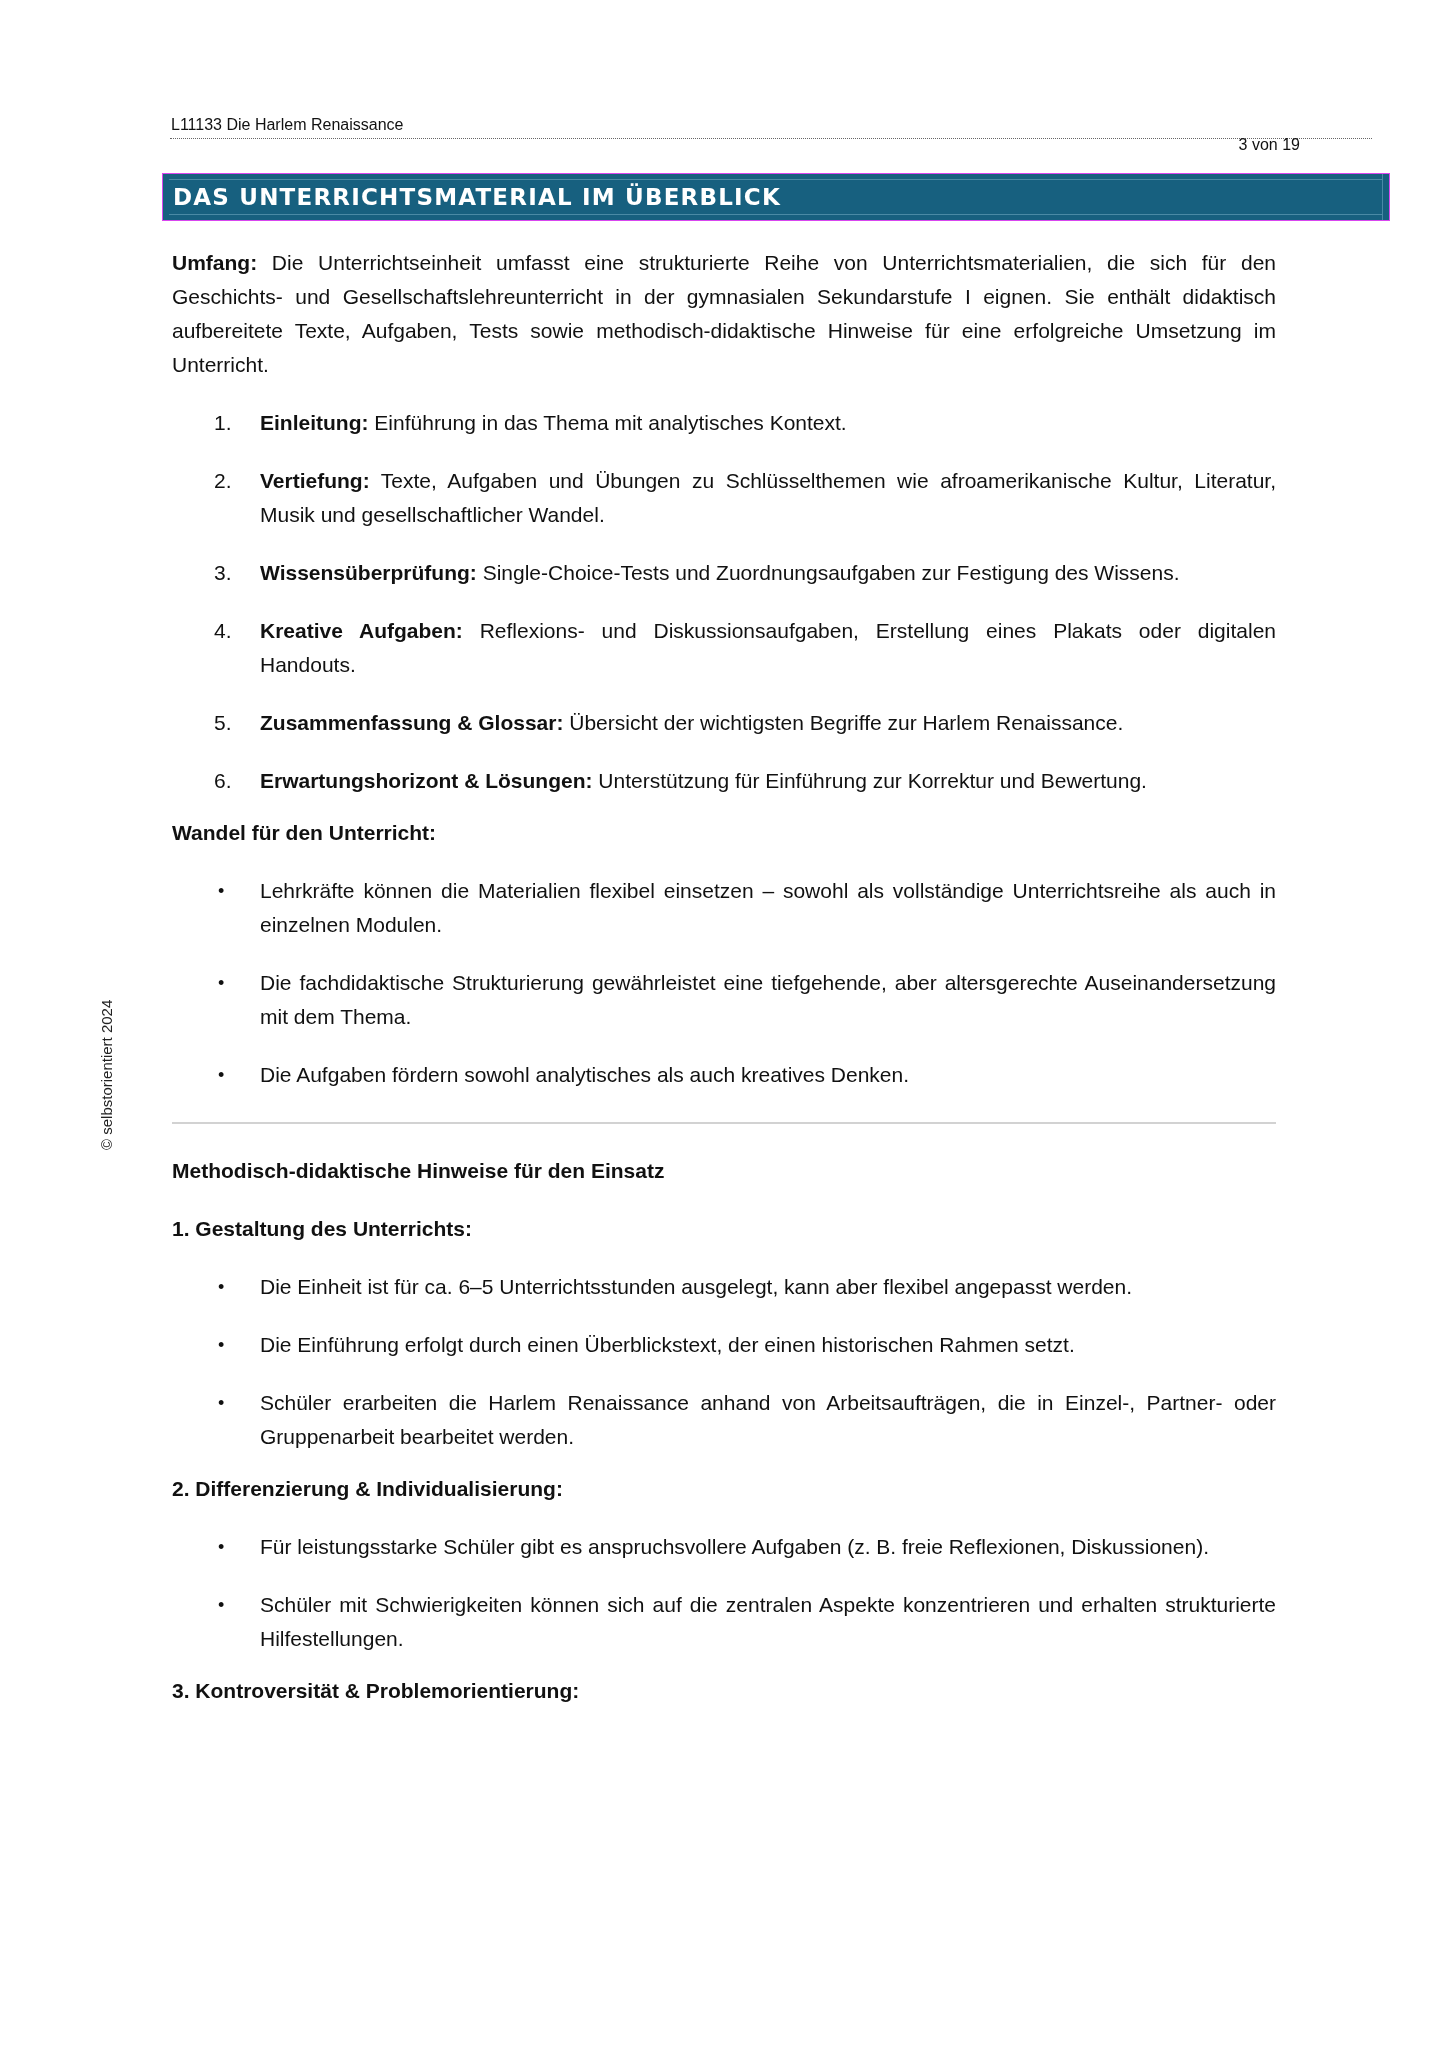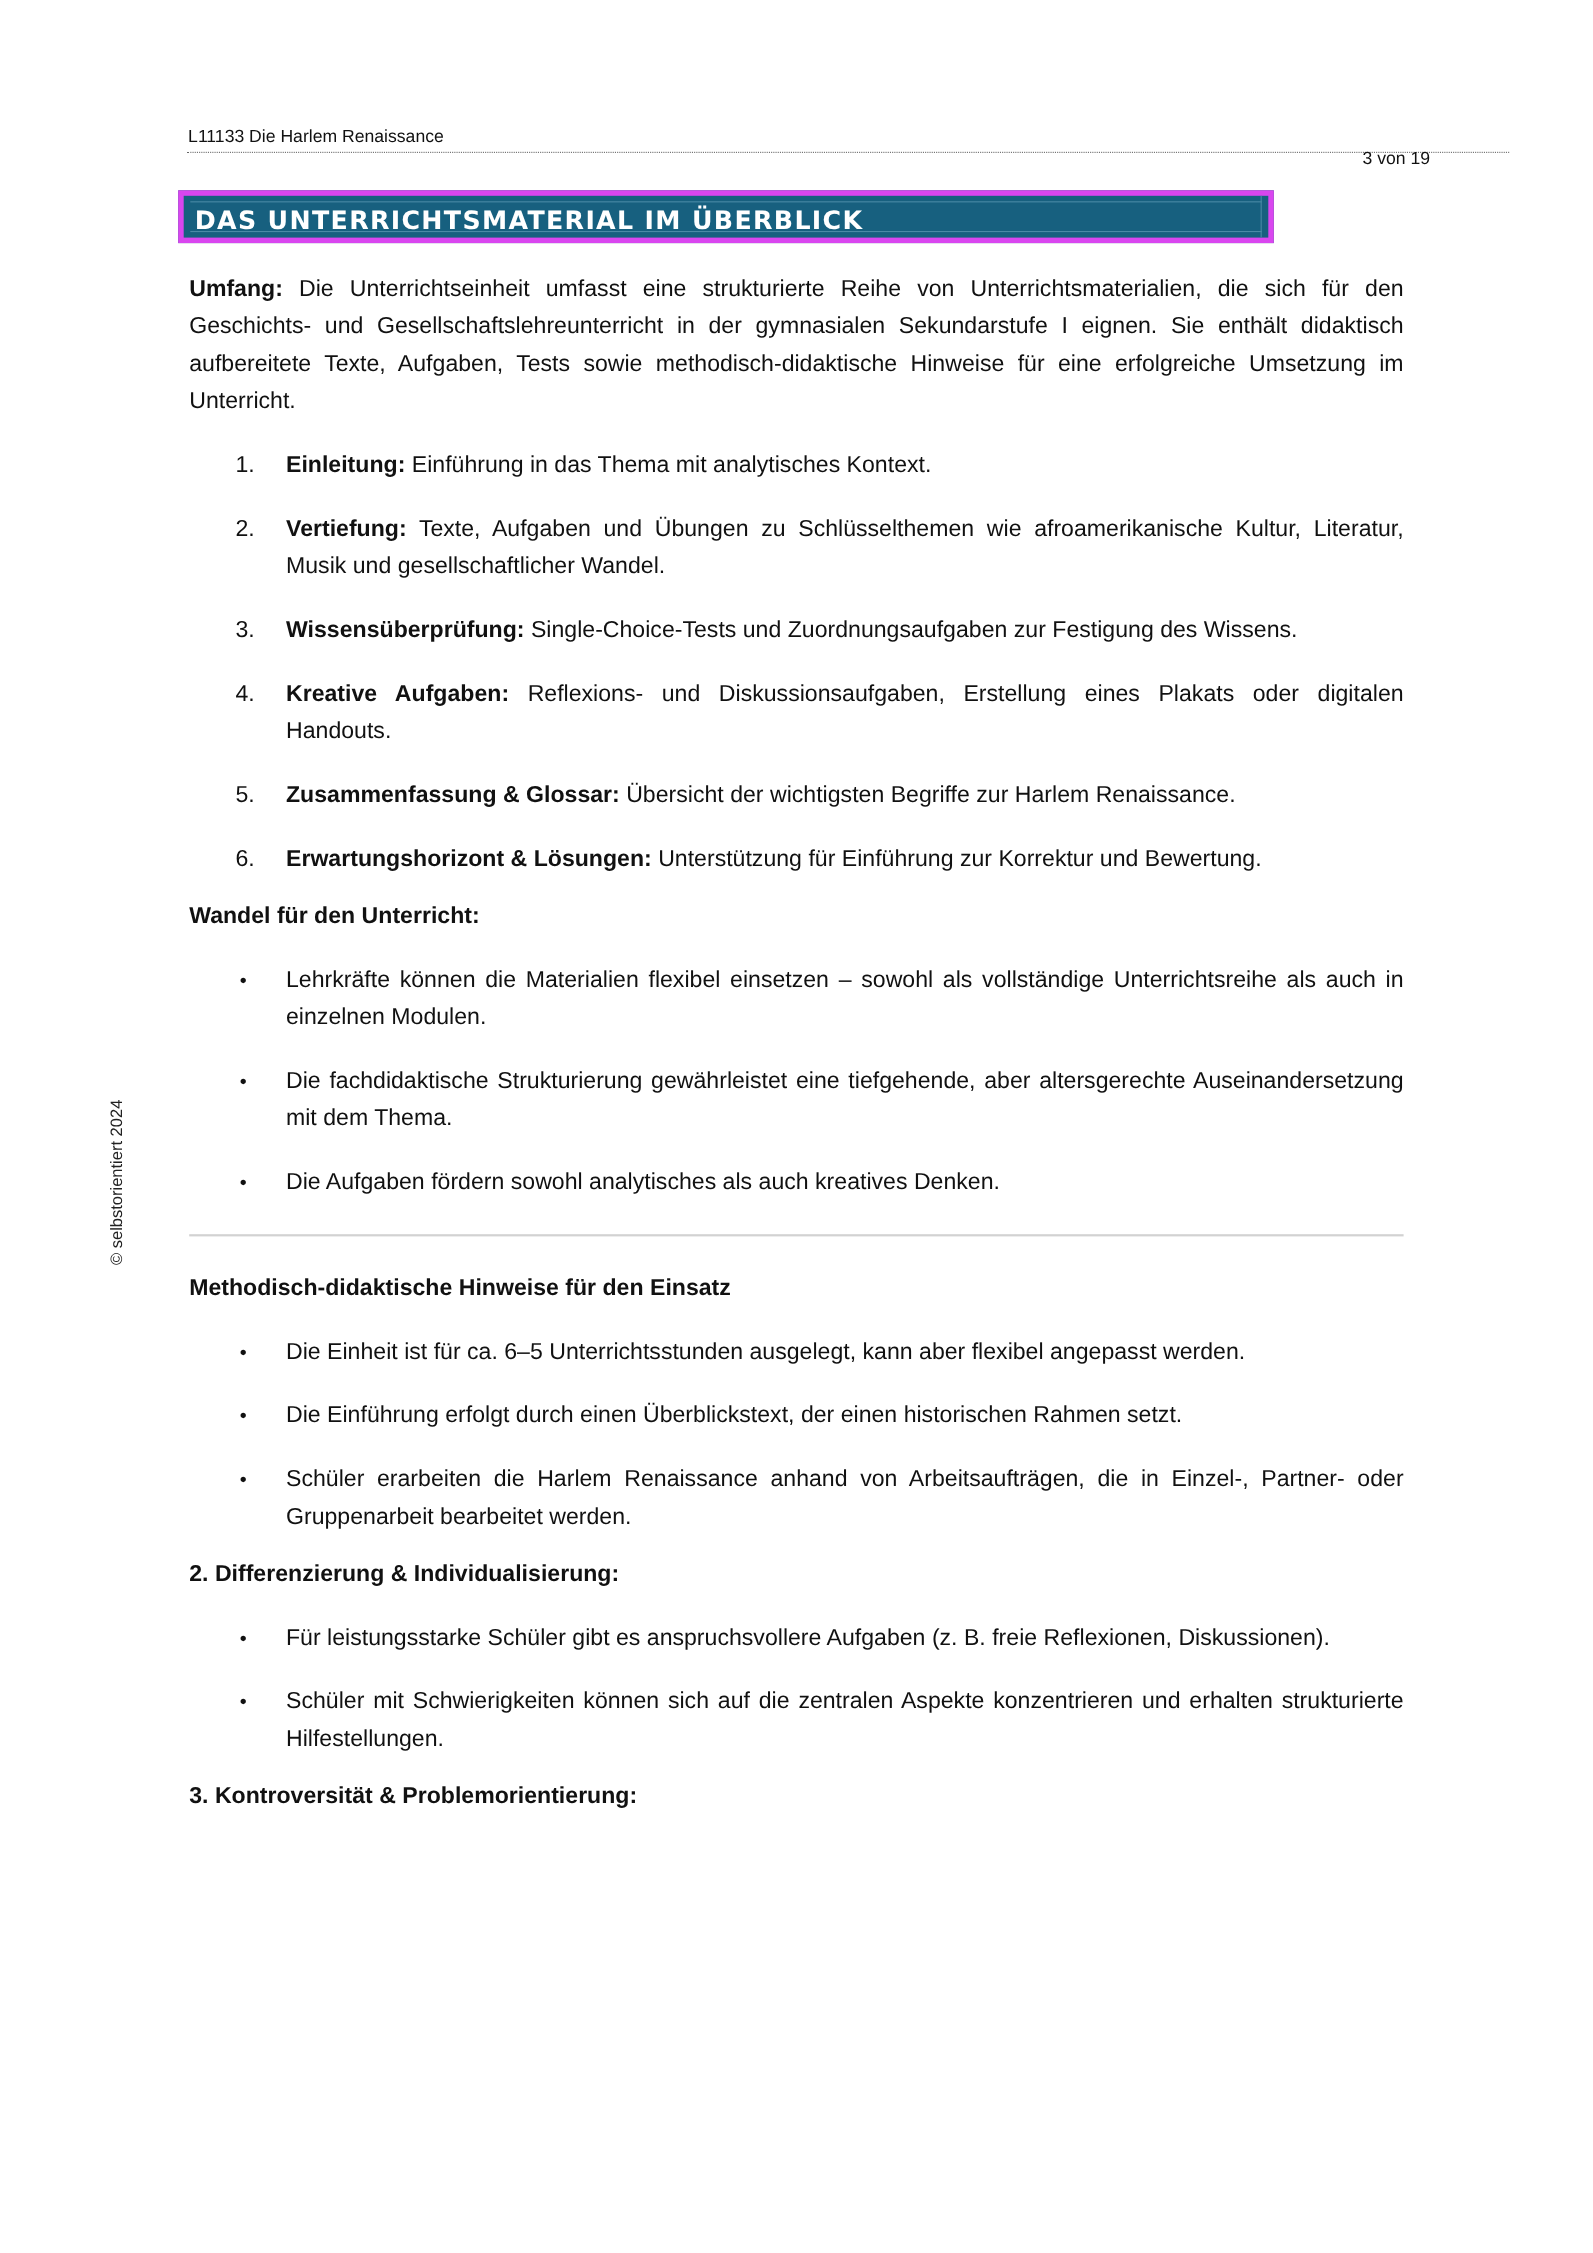--- a/index.html
+++ b/index.html
@@ -4,22 +4,22 @@
 <style>
   html, body { margin: 0; padding: 0; background: #ffffff; }
   body { width: 1448px; height: 2048px; position: relative; overflow: hidden;
          font-family: "Liberation Sans", sans-serif; color: #111; }
   .running-header { position: absolute; left: 170px; top: 114px; width: 1202px; height: 24px;
                     border-bottom: 1px dotted #666; font-size: 16px; }
   .running-header .left { position: absolute; left: 1px; top: 2px; }
   .running-header .right { position: absolute; right: 72px; top: 2px; margin-top: 20px; }
   .side-note { position: absolute; left: 98px; top: 1150px; transform: rotate(-90deg);
                transform-origin: left top; font-size: 15px; white-space: nowrap; color: #222; }
-  .banner { position: absolute; left: 162px; top: 173px; width: 996px; height: 48px;
-            background: #17607f; box-sizing: border-box; border: 5px solid #d946ef; }
+  .banner { position: absolute; left: 162px; top: 173px; width: 1228px; height: 48px;
+            background: #17607f; box-sizing: border-box; border: 1px solid #d946ef; }
   .banner::before { content: ""; position: absolute; left: 6px; right: 6px; top: 5px; bottom: 5px;
                     border-top: 1px solid #4a8aa5; border-bottom: 1px solid #4a8aa5; }
   .banner::after { content: ""; position: absolute; top: 0; bottom: 0; right: 6px;
                    border-left: 1px solid #4a8aa5; }
   .banner-title { position: absolute; left: 10px; top: 10px; color: #fff; font-weight: bold;
                   font-size: 23px; letter-spacing: 1.2px; font-family: "DejaVu Sans", sans-serif; }
   .content { position: absolute; left: 172px; top: 246px; width: 1104px; font-size: 21px;
              line-height: 34px; }
   .para { text-align: justify; margin: 0 0 24px 0; }
   .heading { font-weight: bold; margin: 0 0 24px 0; }
@@ -60,20 +60,21 @@
   <ul class="list">
     <li class="list-item"><span class="bullet-marker">•</span><span>Lehrkräfte können die Materialien flexibel einsetzen – sowohl als vollständige Unterrichtsreihe als auch in einzelnen Modulen.</span></li>
     <li class="list-item"><span class="bullet-marker">•</span><span>Die fachdidaktische Strukturierung gewährleistet eine tiefgehende, aber altersgerechte Auseinandersetzung mit dem Thema.</span></li>
     <li class="list-item"><span class="bullet-marker">•</span><span>Die Aufgaben fördern sowohl analytisches als auch kreatives Denken.</span></li>
   </ul>
 
   <div class="divider"></div>
 
   <div class="heading">Methodisch-didaktische Hinweise für den Einsatz</div>
 
+  <div class="heading">1. Gestaltung des Unterrichts:</div>
   <ul class="list">
     <li class="list-item"><span class="bullet-marker">•</span><span>Die Einheit ist für ca. 6–5 Unterrichtsstunden ausgelegt, kann aber flexibel angepasst werden.</span></li>
     <li class="list-item"><span class="bullet-marker">•</span><span>Die Einführung erfolgt durch einen Überblickstext, der einen historischen Rahmen setzt.</span></li>
     <li class="list-item" style="margin-bottom:18px"><span class="bullet-marker">•</span><span>Schüler erarbeiten die Harlem Renaissance anhand von Arbeitsaufträgen, die in Einzel-, Partner- oder Gruppenarbeit bearbeitet werden.</span></li>
   </ul>
 
   <div class="heading">2. Differenzierung &amp; Individualisierung:</div>
   <ul class="list">
     <li class="list-item"><span class="bullet-marker">•</span><span>Für leistungsstarke Schüler gibt es anspruchsvollere Aufgaben (z. B. freie Reflexionen, Diskussionen).</span></li>
     <li class="list-item" style="margin-bottom:18px"><span class="bullet-marker">•</span><span>Schüler mit Schwierigkeiten können sich auf die zentralen Aspekte konzentrieren und erhalten strukturierte Hilfestellungen.</span></li>

